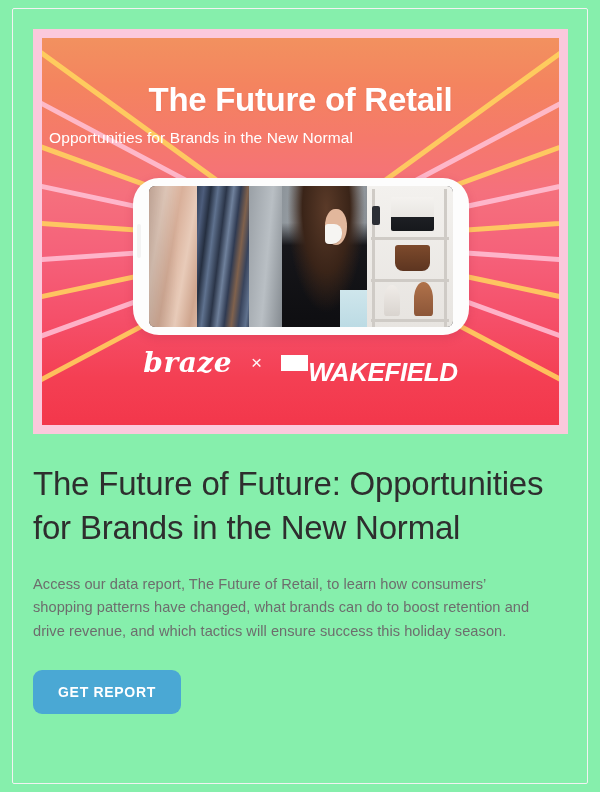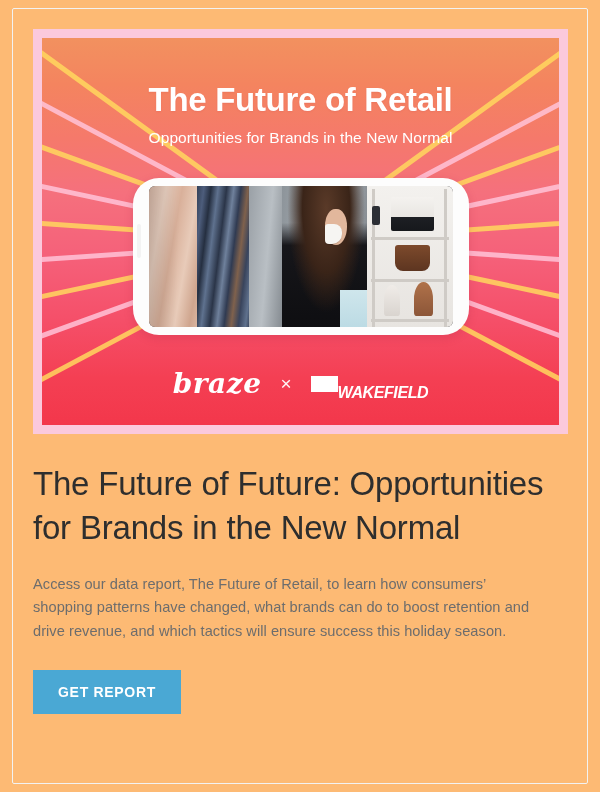--- a/index.html
+++ b/index.html
@@ -11,21 +11,21 @@
     width: 600px;
     height: 792px;
     font-family: "Liberation Sans", sans-serif;
     -webkit-font-smoothing: antialiased;
   }
 
   .page {
     position: relative;
     width: 600px;
     height: 792px;
-    background: #fdba74;
+    background: #86efac;
     overflow: hidden;
     box-sizing: border-box;
     text-decoration: underline;
   }
 
   
   .card-edge {
     position: absolute;
     left: 12px;
     right: 12px;
@@ -90,23 +90,22 @@
     text-align: center;
     color: #ffffff;
     font-size: 33px;
     font-weight: bold;
     letter-spacing: -0.3px;
     line-height: 1.1;
     text-shadow: 0 1px 2px rgba(180,40,60,.12);
   }
   .hero-sub {
     position: absolute;
-    left: 0; right: 0;
+    left: 7px; right: 0;
     top: 91px;
-    text-align: center;
     color: #ffffff;
     font-size: 15.5px;
     font-weight: normal;
     letter-spacing: .1px;
   }
 
   
   .phone {
     position: absolute;
     left: 50%;
@@ -255,21 +254,21 @@
     left: 6%; top: 14%;
     width: 9%; height: 14%;
     background: #2c2f36;
     border-radius: 2px;
   }
 
   
   .logos {
     position: absolute;
     left: 0; right: 0;
-    bottom: 24px;
+    bottom: 40px;
     display: flex;
     align-items: center;
     justify-content: center;
     gap: 19px;
   }
   .logo-braze {
     color: #ffffff;
     font-family: "DejaVu Serif", serif;
     font-style: italic;
     font-size: 28px;
@@ -289,21 +288,21 @@
     align-items: center;
     gap: 0px;
   }
   .wk-block {
     width: 27px;
     height: 16px;
     background: #ffffff;
   }
   .wk-text {
     color: #ffffff;
-    font-size: 16px;
+    font-size: 26px;
     font-style: italic;
     font-weight: bold;
     letter-spacing: -0.4px;
     line-height: 1;
     margin-top: 19px;
   }
 
   
   .content {
     position: absolute;
@@ -326,21 +325,21 @@
     line-height: 1.62;
     letter-spacing: .05px;
     max-width: 512px;
   }
   .cta {
     display: inline-block;
     margin-top: 26px;
     background: #4aa8d4;
     color: #ffffff;
     border: 0;
-    border-radius: 0;
+    border-radius: 9px;
     padding: 14px 25px;
     font-family: "Liberation Sans", sans-serif;
     font-size: 14px;
     font-weight: bold;
     letter-spacing: .7px;
     cursor: pointer;
     text-align: right;
   }
 </style>
 </head>

